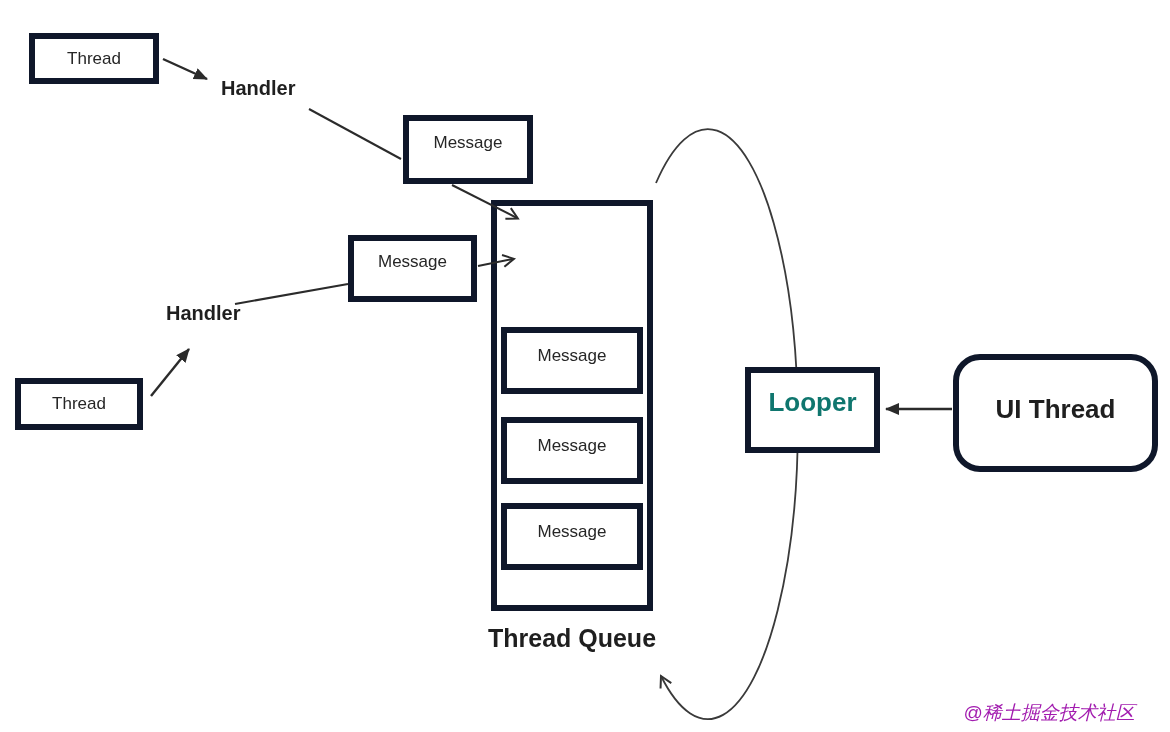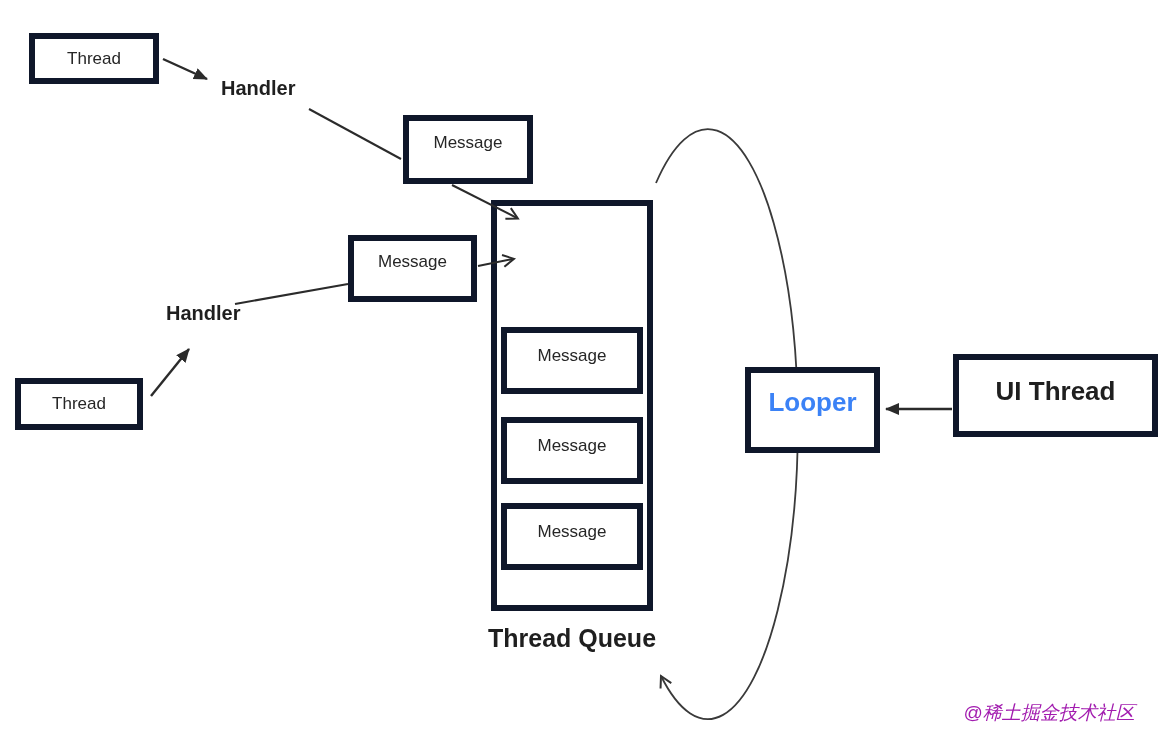--- a/index.html
+++ b/index.html
@@ -24,21 +24,21 @@
     box-sizing: border-box;
     display: flex;
     align-items: center;
     justify-content: center;
     color: #262626;
   }
   .box.small { font-size: 17px; }
   .box.msg-float { font-size: 17px; padding-bottom: 14px; }
   .box.msg-queued { font-size: 17px; padding-bottom: 10px; }
   .box.queue { background: #ffffff; }
-  .box.looper { font-size: 26px; font-weight: bold; padding-bottom: 16px; color: #3b82f6; }
+  .box.looper { font-size: 26px; font-weight: bold; padding-bottom: 16px; color: #0f766e; }
   .box.uithread {
     font-size: 26px; font-weight: bold; color: #1f1f1f;
     flex-direction: column; line-height: 1.42; padding-bottom: 8px;
     text-align: center;
   }
   .free-label {
     position: absolute;
     color: #1f1f1f;
     font-weight: bold;
     white-space: nowrap;
@@ -99,21 +99,21 @@
     <span>Message</span>
   </div>
   <div class="box msg-queued" style="left:501px; top:503px; width:142px; height:67px;">
     <span>Message</span>
   </div>
 
   <div class="box looper" style="left:745px; top:367px; width:135px; height:86px;">
     <span>Looper</span>
   </div>
 
-  <div class="box uithread" style="left:953px; top:354px; width:205px; height:83px;">
+  <div class="box uithread" style="left:953px; top:354px; width:205px; height:118px;border-radius:27px;">
     <span>UI Thread</span>
   </div>
 
   <div class="free-label handler" style="left:221px; top:77px;">Handler</div>
 
   <div class="free-label handler" style="left:166px; top:302px;">Handler</div>
 
   <div class="free-label queue-caption" style="left:452px; top:624px;">Thread Queue</div>
 
   <div class="watermark">@稀土掘金技术社区</div>

